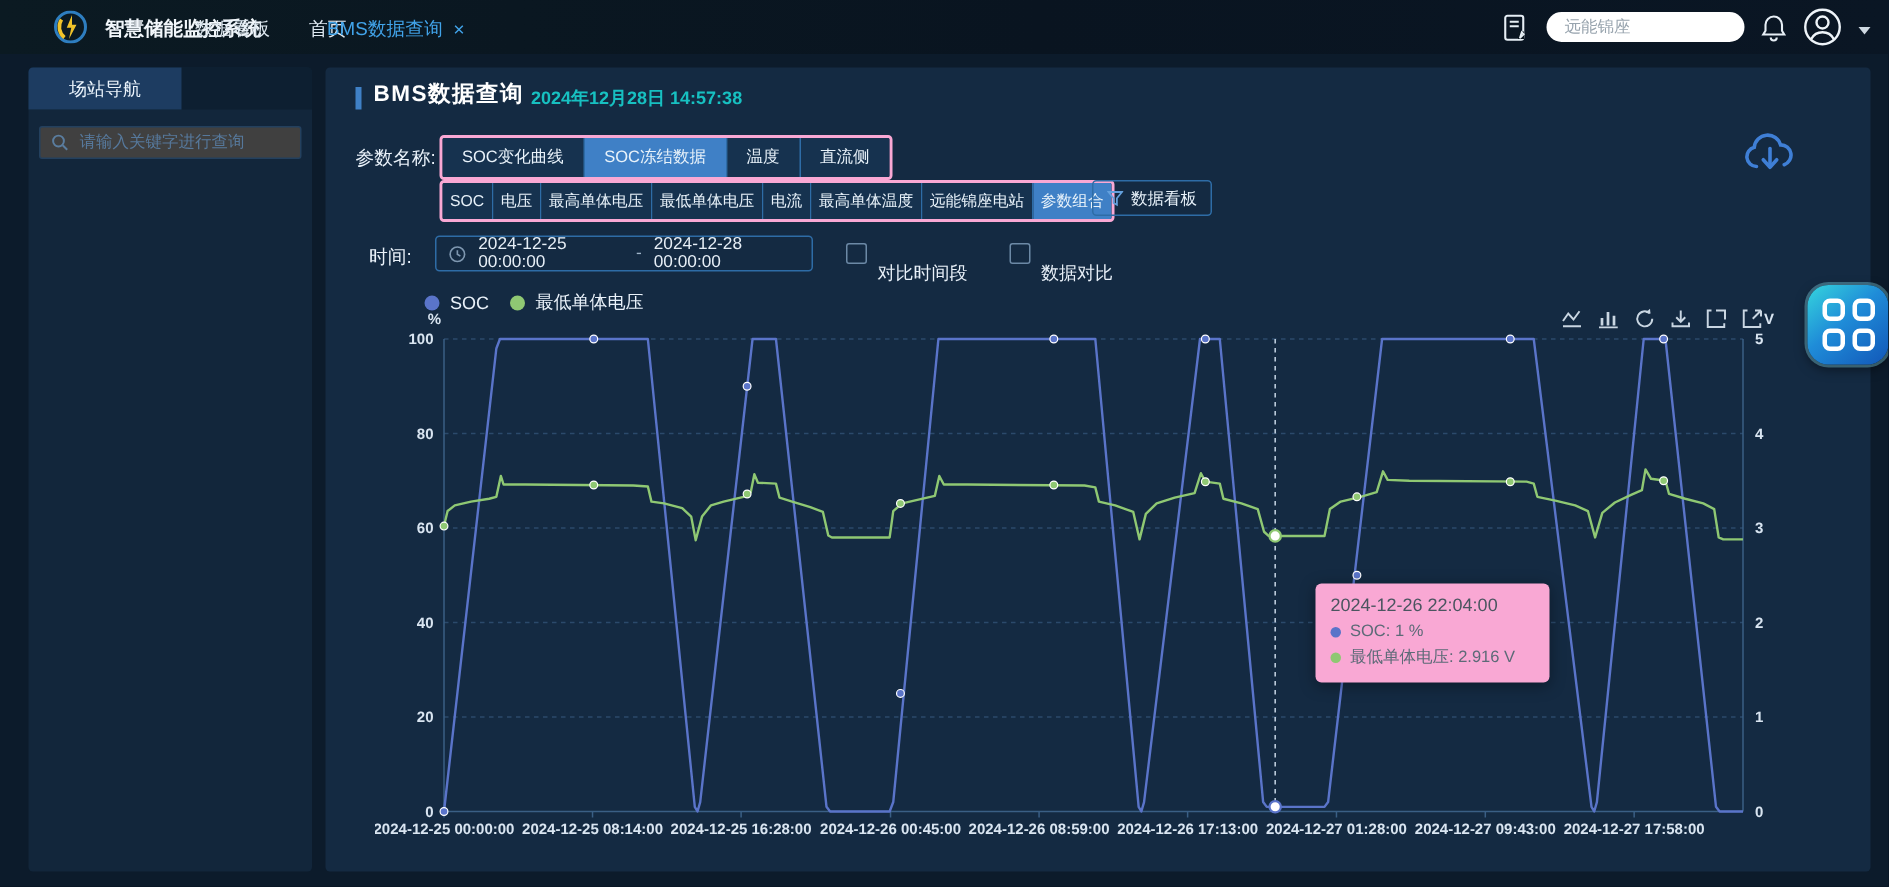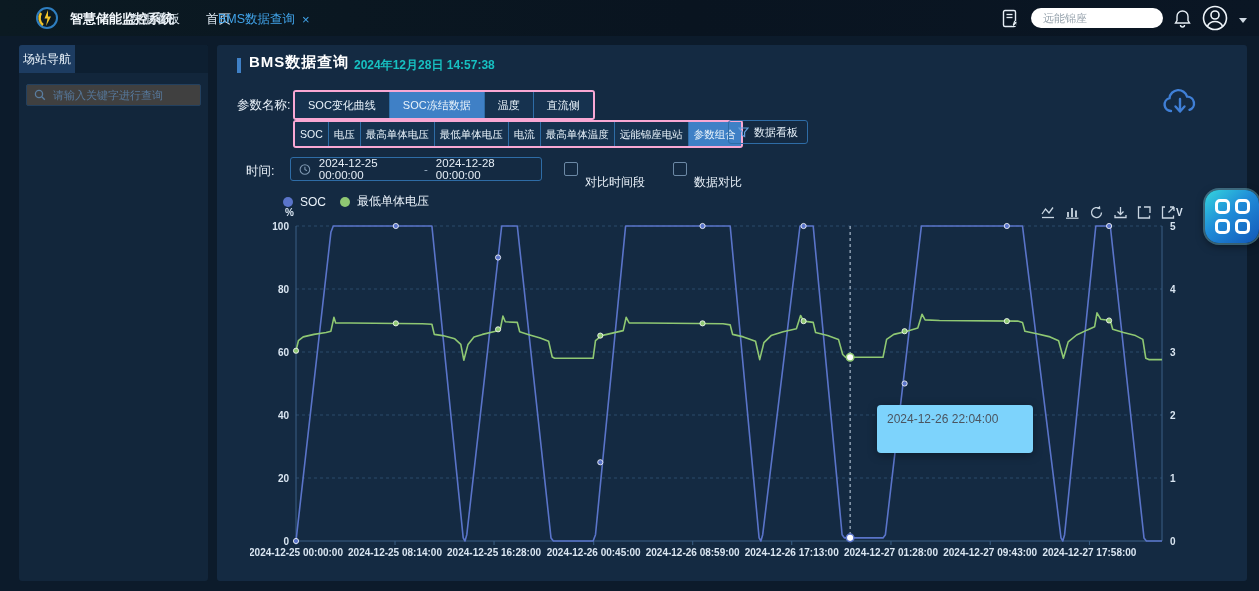--- a/index.html
+++ b/index.html
@@ -19,21 +19,21 @@
   .station-pill{width:120px;height:20px;border-radius:10px;background:#ffffff;border:none;outline:none;
                 padding:0 0 0 12px;font-size:11px;color:#5e6c78;font-family:"Liberation Sans",sans-serif;}
   .station-pill::placeholder{color:#98a4ae;}
   .bell-ic{width:17px;height:19px;}
   .avatar-ic{width:26px;height:26px;}
   .nav-caret{width:0;height:0;border-left:4px solid transparent;border-right:4px solid transparent;
              border-top:5px solid #cfd9e2;margin-top:4px;}
   
   .sidebar{position:absolute;left:19px;top:45px;width:189px;height:536px;background:#12263b;border-radius:3px;}
   .sb-tabstrip{position:absolute;left:0;top:0;width:100%;height:28px;background:#0d1f31;border-radius:3px 3px 0 0;}
-  .sb-tab{position:absolute;left:0;top:0;height:28px;padding:0 4px;background:#1d3c61;color:#eaf3fb;
+  .sb-tab{position:absolute;left:0;top:0;height:28px;padding:0 27px;background:#1d3c61;color:#eaf3fb;
           font-size:12px;line-height:28px;cursor:pointer;border-radius:3px 0 0 0;}
   .sb-search{position:absolute;left:7px;top:39px;width:175px;height:22px;background:#404040;
              border:1px solid #23405e;border-radius:2px;display:flex;align-items:center;box-sizing:border-box;}
   .sb-search input{flex:1;background:transparent;border:none;outline:none;font-size:11px;color:#c8d8e6;
                    font-family:"Liberation Sans",sans-serif;}
   .sb-search input::placeholder{color:#56789b;}
   .sb-search svg{margin:0 5px 0 7px;}
   .tree{position:absolute;left:0;top:68px;width:100%;}
   .tree-row{height:19px;line-height:19px;font-size:12px;color:#dfe9f2;cursor:pointer;white-space:nowrap;}
   .tree-row .caret{display:inline-block;font-size:8px;color:#b9cbdd;width:12px;text-align:center;}
@@ -64,22 +64,22 @@
   .chk .lbl{font-size:12px;color:#e8f0f8;margin-top:27px;}
   .legend{position:absolute;left:66px;top:148px;display:flex;gap:14px;align-items:center;}
   .legend .item{display:flex;align-items:center;gap:7px;cursor:pointer;}
   .legend .dot{width:10px;height:10px;border-radius:50%;}
   .legend .txt{font-size:12px;color:#eaf2fa;}
   .toolbox{position:absolute;left:824px;top:160px;display:flex;gap:9px;align-items:center;}
   .toolbox .tbi{width:15px;height:15px;cursor:pointer;}
   .cloud-btn{position:absolute;left:944px;top:40px;width:38px;height:36px;cursor:pointer;}
   #chart{position:absolute;left:33px;top:150px;}
   
-  .tooltip{position:absolute;left:660px;top:360px;width:136px;background:#7dd3fc;border-radius:4px;
-           box-shadow:0 2px 10px rgba(0,0,0,.35);padding:7px 10px 24px 10px;z-index:5;}
+  .tooltip{position:absolute;left:660px;top:344px;width:136px;background:#f9a8d4;border-radius:4px;
+           box-shadow:0 2px 10px rgba(0,0,0,.35);padding:7px 10px 8px 10px;z-index:5;}
   .tooltip .tt-title{font-size:12px;color:#4b5560;margin-bottom:3px;}
   .tt-row{display:flex;align-items:center;gap:6px;font-size:11px;color:#5c6a77;line-height:17px;white-space:nowrap;}
   .tt-row .dot{width:7px;height:7px;border-radius:50%;flex:none;}
   
   .float-btn{position:absolute;left:1205px;top:190px;width:54px;height:53px;border-radius:14px;
              background:linear-gradient(140deg,#35d5dd 0%,#1f8cd8 45%,#1257b8 100%);
              box-shadow:0 0 0 2px rgba(140,230,245,.35), 0 3px 8px rgba(0,0,0,.5);
              display:flex;align-items:center;justify-content:center;cursor:pointer;}
   .float-grid{display:grid;grid-template-columns:15px 15px;grid-template-rows:15px 15px;gap:5px;}
   .float-grid span{border:3px solid #ffffff;border-radius:5px;box-sizing:border-box;}
@@ -298,20 +298,30 @@
         <circle cx="553.5722222222223" cy="126.12999999999997" r="2.6" fill="#8fc873" stroke="#fff" stroke-width="0.8"></circle>
         <circle cx="654.6055555555555" cy="136.20999999999998" r="2.6" fill="#8fc873" stroke="#fff" stroke-width="0.8"></circle>
         <circle cx="756.8416666666667" cy="126.12999999999997" r="2.6" fill="#8fc873" stroke="#fff" stroke-width="0.8"></circle>
         <circle cx="859.0777777777778" cy="125.5" r="2.6" fill="#8fc873" stroke="#fff" stroke-width="0.8"></circle>
         <circle cx="600.1197222222222" cy="342.85" r="3.8" fill="#ffffff" stroke="#5a74c9" stroke-width="1.5"></circle>
         <circle cx="600.1197222222222" cy="162.292" r="3.8" fill="#ffffff" stroke="#8fc873" stroke-width="1.5"></circle>
       </svg>
 
     <div class="tooltip">
       <div class="tt-title">2024-12-26 22:04:00</div>
+      <div id="tt-rows">
+          <div class="tt-row">
+            <span class="dot" style="background: rgb(90, 116, 201);"></span>
+            <span>SOC:  1 %</span>
+          </div>
+          <div class="tt-row">
+            <span class="dot" style="background: rgb(143, 200, 115);"></span>
+            <span>最低单体电压:  2.916 V</span>
+          </div>
+        </div>
     </div>
   </div>
 
   <div class="float-btn">
     <div class="float-grid">
       <span></span>
         <span></span>
         <span></span>
         <span></span>
     </div>

